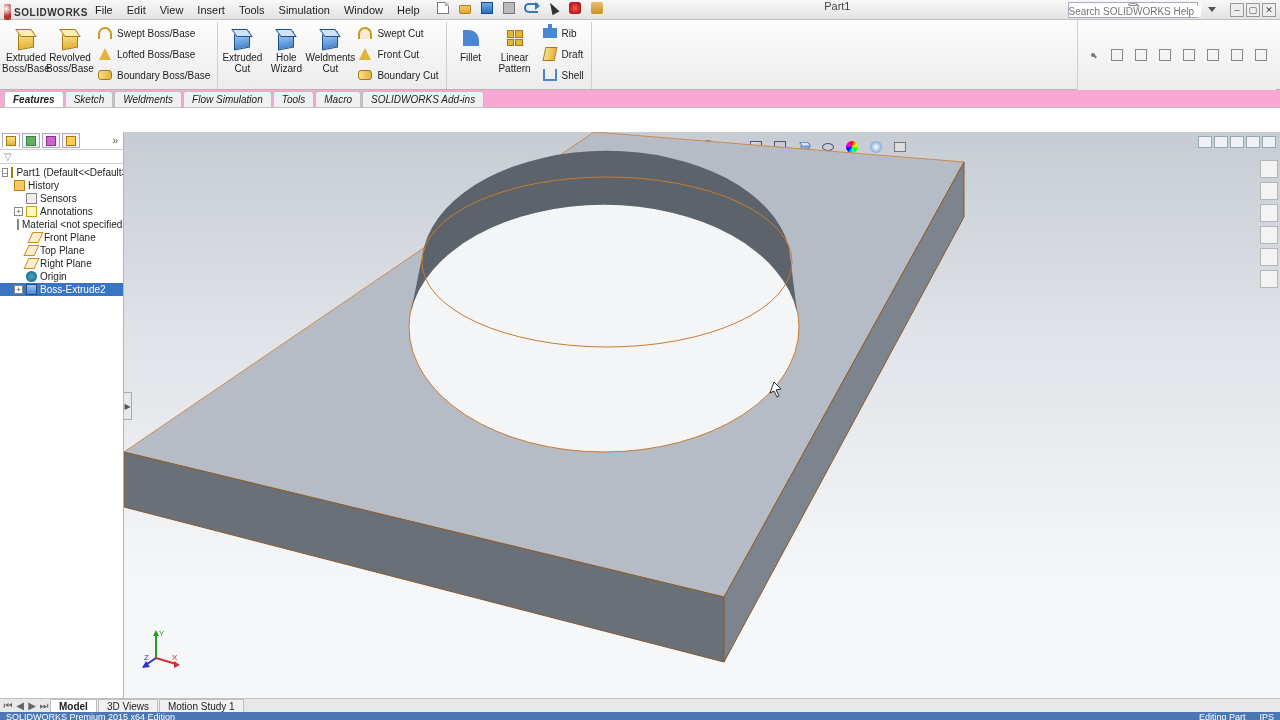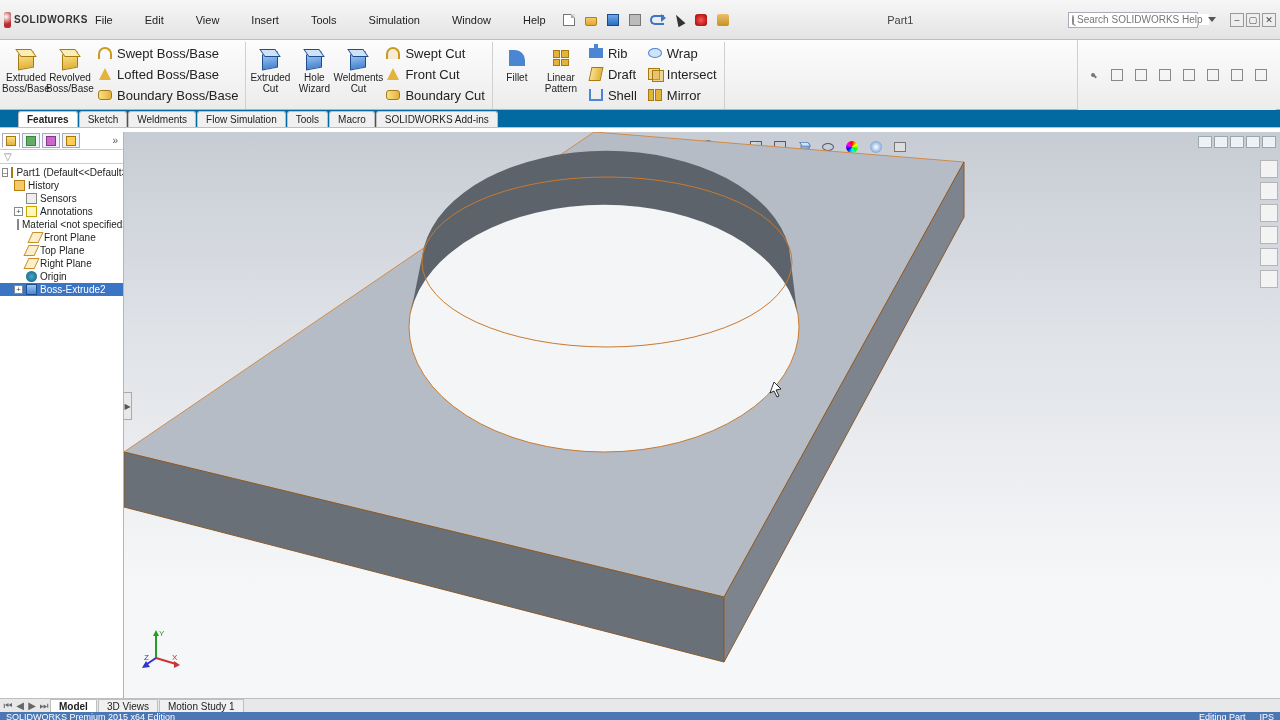--- a/index.html
+++ b/index.html
@@ -1,27 +1,27 @@
 <!DOCTYPE html>
 <html><head>
 <meta charset="utf-8">
 <style>
 * { margin: 0; padding: 0; box-sizing: border-box; font-family: "Segoe UI", Tahoma, sans-serif; }
 body { width: 1280px; height: 720px; overflow: hidden; background: #fff; font-size: 11px; color: #222; position: relative; }
 
 
-.titlebar { height: 40px; background: linear-gradient(#f7f7f7,#e3e3e3); border-bottom: 1px solid #bfbfbf; display: flex; align-items: center; }
+.titlebar { height: 20px; background: linear-gradient(#f7f7f7,#e3e3e3); border-bottom: 1px solid #bfbfbf; display: flex; }
 .logo { width: 88px; height: 24px; display: flex; align-items: center; padding-left: 4px; gap: 3px; }
 .logo-mark { width: 16px; height: 16px; background: radial-gradient(circle at 30% 30%,#fff,#b92f2f 60%); border-radius: 2px; }
 .logo-text { font-size: 10px; font-weight: bold; letter-spacing: .5px; color: #333; }
-.menubar { display: flex; gap: 18px; }
+.menubar { display: flex; gap: 0; }
 .menubar span { padding: 4px 7px; cursor: default; }
 .title-center { flex: 1; text-align: center; font-size: 11px; color: #444; }
 .title-right { display: flex; align-items: center; gap: 4px; padding-right: 4px; }
-.searchbox { width: 130px; height: 16px; border: 1px solid #aab; background: #fff; display: flex; align-items: center; padding: 0 3px; }
+.searchbox { width: 130px; height: 16px; border: 1px solid #aab; background: #fff; display: flex; align-items: center; padding: 0 3px; flex-direction: column; }
 .searchbox .mag { width: 10px; height: 10px; border: 1px solid #888; border-radius: 50%; position: relative; }
 .searchbox .mag::after { content: ""; position: absolute; width: 4px; height: 1px; background: #888; bottom: -1px; right: -3px; transform: rotate(45deg); }
 .searchbox input { border: none; outline: none; font-size: 10px; flex: 1; margin-left: 3px; color: #888; }
 .winbtns { display: flex; gap: 2px; margin-left: 4px; }
 .winbtns div { width: 14px; height: 14px; border: 1px solid #999; background: #eee; display: flex; align-items: center; justify-content: center; font-size: 9px; color: #444; }
 
 
 .quickbar { height: 16px; display: flex; align-items: center; gap: 2px; margin-left: 6px; }
 .qbtn { width: 20px; height: 16px; border: 1px solid transparent; display: flex; align-items: center; justify-content: center; }
 .qarrow { width: 6px; height: 6px; border-left: 4px solid transparent; border-right: 4px solid transparent; border-top: 5px solid #555; }
@@ -39,21 +39,21 @@
 
 
 .ribbon { height: 70px; background: linear-gradient(#fdfdfd,#ececec); border-bottom: 1px solid #b5b5b5; display: flex; align-items: stretch; padding: 2px 2px 0; position: relative; }
 .rgroup { display: flex; border-right: 1px solid #d0d0d0; padding: 0 2px; }
 .rbigbtn { width: 44px; display: flex; flex-direction: column; align-items: center; justify-content: flex-start; padding: 2px 1px; text-align: center; line-height: 1.05; cursor: default; }
 .rbigbtn .bicon { width: 26px; height: 26px; margin: 1px 0 2px; display: flex; align-items: center; justify-content: center; }
 .rbigbtn .lbl { font-size: 10px; }
 .rsmallcol { display: flex; flex-direction: column; justify-content: flex-start; gap: 1px; padding: 1px 2px; }
 .rsmall { height: 20px; display: flex; align-items: center; gap: 4px; padding: 0 3px; white-space: nowrap; cursor: default; }
 .rsmall .sicon { width: 16px; height: 16px; display: flex; align-items: center; justify-content: center; }
-.rsmall .lbl { font-size: 13px; }
+.rsmall .lbl { font-size: 10px; }
 
 .ribbon-right { position: absolute; right: 4px; top: 0; height: 70px; display: flex; align-items: center; gap: 6px; padding: 0 6px; border-left: 1px solid #d0d0d0; background: linear-gradient(#fdfdfd,#ececec); }
 .ribbon-right .tbtn { width: 18px; height: 18px; border: 1px solid transparent; display: flex; align-items: center; justify-content: center; }
 
 
 .cube { width: 22px; height: 22px; position: relative; }
 .cube::before { content: ""; position: absolute; left: 3px; top: 6px; width: 14px; height: 14px; background: linear-gradient(#f7e08a,#e3b33a); border: 1px solid #a77a10; transform: skewY(-10deg); }
 .cube::after { content: ""; position: absolute; left: 3px; top: 2px; width: 14px; height: 6px; background: #fbeeb5; border: 1px solid #a77a10; transform: skewX(35deg); }
 .cube.blue::before { background: linear-gradient(#9cc6f3,#4a86d1); border-color: #1d4d8f; }
 .cube.blue::after { background: #cfe3f8; border-color: #1d4d8f; }
@@ -72,21 +72,21 @@
 .intersect { width: 14px; height: 12px; position: relative; }
 .intersect::before, .intersect::after { content: ""; position: absolute; width: 10px; height: 10px; border: 1px solid #a77a10; background: rgba(230,180,60,.5); }
 .intersect::after { left: 4px; top: 2px; }
 .mirror { width: 14px; height: 12px; display: flex; gap: 1px; }
 .mirror::before, .mirror::after { content: ""; flex: 1; background: #e3b33a; border: 1px solid #a77a10; }
 .refgeo { width: 18px; height: 18px; border: 1px dashed #2a7a4a; transform: rotate(15deg); }
 .curves { width: 18px; height: 14px; border-bottom: 2px solid #2a7a4a; border-radius: 0 0 12px 0; }
 .instant3d { width: 20px; height: 16px; background: linear-gradient(#f7e08a,#e3b33a); border: 1px solid #a77a10; }
 
 
-.cmdtabs { height: 18px; background: #0369a1; border-bottom: 1px solid #bfbfbf; display: flex; align-items: flex-end; padding-left: 18px; font-size: 10px; }
+.cmdtabs { height: 18px; background: #f9a8d4; border-bottom: 1px solid #bfbfbf; display: flex; align-items: flex-end; padding-left: 4px; font-size: 10px; font-style: italic; }
 .cmdtabs .tab { padding: 2px 8px; border: 1px solid #bfbfbf; border-bottom: none; background: #f0f0f0; margin-right: 1px; border-radius: 3px 3px 0 0; cursor: default; }
 .cmdtabs .tab.active { background: #fff; font-weight: bold; }
 
 
 .main { position: absolute; top: 132px; bottom: 22px; left: 0; right: 0; display: flex; }
 .leftpane { width: 124px; background: #fff; border-right: 1px solid #b5b5b5; display: flex; flex-direction: column; }
 .lp-tabs { height: 18px; display: flex; align-items: center; gap: 2px; padding: 1px 2px; border-bottom: 1px solid #ccc; }
 .lp-tabs .t { width: 18px; height: 15px; border: 1px solid #aab; background: #eef3f9; display: flex; align-items: center; justify-content: center; }
 .lp-tabs .t.active { background: #fff; border-bottom-color: #fff; }
 .lp-arrow { margin-left: auto; font-size: 10px; color: #555; padding: 0 3px; }
@@ -308,40 +308,20 @@
           </span>
           <span class="lbl">Draft</span>
         </div>
       <div class="rsmall">
           <span class="sicon">
             <span class="shell"></span>
           </span>
           <span class="lbl">Shell</span>
         </div>
     </div>
-    <div class="rsmallcol">
-      <div class="rsmall">
-          <span class="sicon">
-            <span class="wrap"></span>
-          </span>
-          <span class="lbl">Wrap</span>
-        </div>
-      <div class="rsmall">
-          <span class="sicon">
-            <span class="intersect"></span>
-          </span>
-          <span class="lbl">Intersect</span>
-        </div>
-      <div class="rsmall">
-          <span class="sicon">
-            <span class="mirror"></span>
-          </span>
-          <span class="lbl">Mirror</span>
-        </div>
-    </div>
   </div>
 
 
   <div class="ribbon-right">
     <div class="tbtn">
         <span class="hico mag1"></span>
       </div>
     <div class="tbtn">
         <span style="width:12px;height:12px;border:1px solid #888"></span>
       </div>

